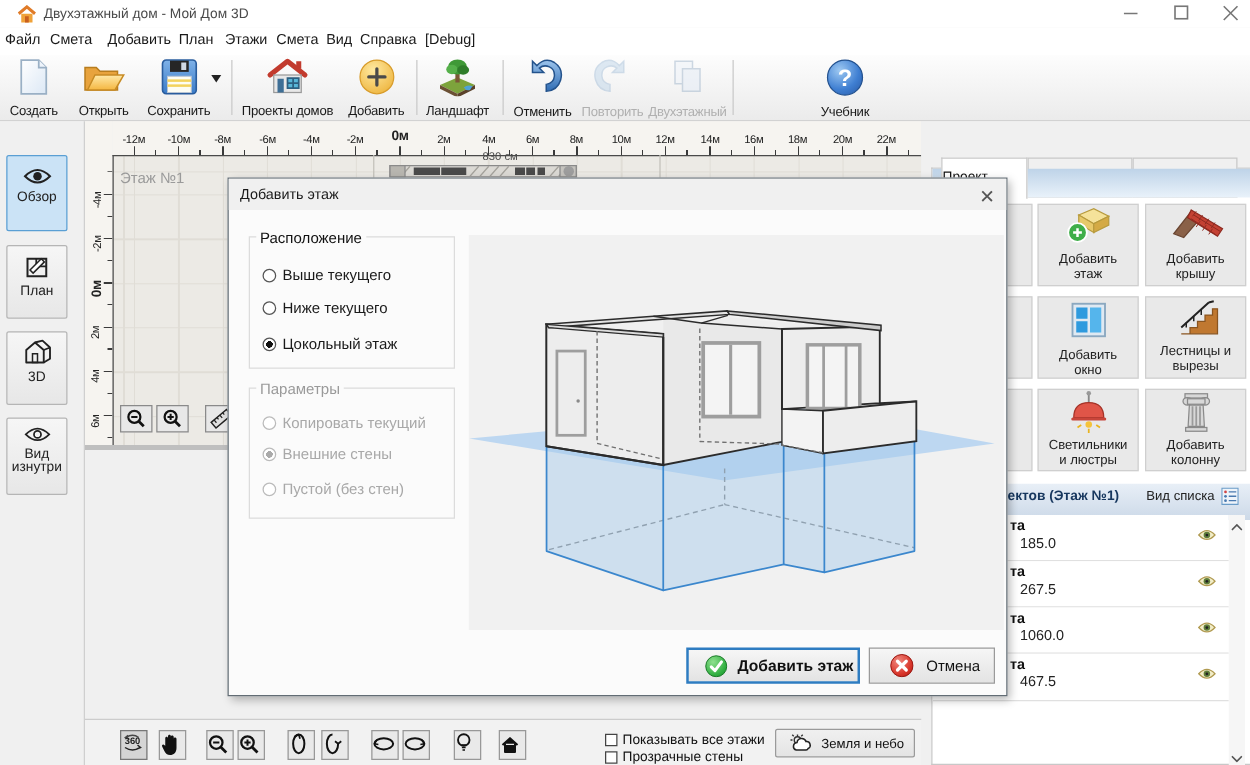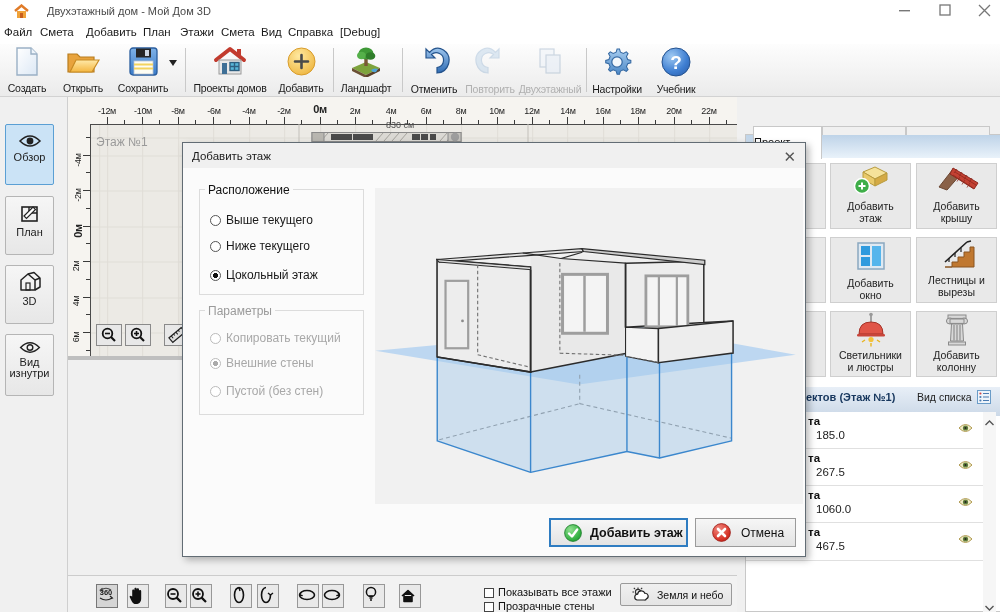--- a/index.html
+++ b/index.html
@@ -2,21 +2,21 @@
 <html><head>
 <meta charset="utf-8">
 <style>
 * { margin:0; padding:0; box-sizing:border-box; }
 html,body { width:1000px; height:612px; overflow:hidden; }
 body { font-family:"Liberation Sans", sans-serif; position:relative; background:#f0f0f0; }
 .abs { position:absolute; }
 
 
 #titlebar { position:absolute; left:0; top:0; width:1000px; height:22px; background:#ffffff; }
-#titlebar .ttl { position:absolute; left:35px; top:5px; font-size:11px; color:#4a4a4a;margin-left:12px; }
+#titlebar .ttl { position:absolute; left:35px; top:5px; font-size:11px; color:#4a4a4a; }
 .winbtn { position:absolute; top:0; width:14px; height:14px; color:#777; font-size:13px; }
 
 
 #menubar { position:absolute; left:0; top:22px; width:1000px; height:22px; background:#ffffff; font-size:11.5px; color:#1a1a1a; }
 #menubar span { position:absolute; top:4px; }
 
 
 #toolbar { position:absolute; left:0; top:44px; width:1000px; height:53px; background:linear-gradient(#fdfdfd,#ebebeb); border-bottom:1px solid #d2d2d2; }
 .tbtn { position:absolute; top:2px; text-align:center; }
 .tbtn .lbl { font-size:10.5px; letter-spacing:-0.2px; color:#1a1a1a; display:block; margin-top:1px; }
@@ -231,35 +231,20 @@
     <span class="lbl">Отменить</span>
   </div>
   <div class="tbtn dis" style="left:518px;width:64px">
     <svg width="32" height="32" viewBox="0 0 32 32" opacity="0.5">
         <rect x="6" y="3" width="14" height="18" fill="#eef3f9" stroke="#9fb4ca" stroke-width="1.2"></rect>
         <rect x="12" y="9" width="14" height="18" fill="#e4ecf6" stroke="#9fb4ca" stroke-width="1.2"></rect>
       </svg>
     <span class="lbl">Двухэтажный</span>
   </div>
   <div class="tsep" style="left:586px"></div>
-  <div class="tbtn" style="left:590px;width:54px">
-    <svg width="32" height="32" viewBox="0 0 32 32">
-        <defs>
-          <linearGradient id="gg" x1="0" y1="0" x2="0" y2="1">
-            <stop offset="0" stop-color="#a7cdf0"></stop>
-            <stop offset="1" stop-color="#4c88c6"></stop>
-          </linearGradient>
-        </defs>
-        <g fill="url(#gg)" stroke="#3468a2" stroke-width="1.1">
-          <path d="M16 2 l2.6 0 1 3.4 3.2 1.3 3.1-1.7 1.9 1.9 -1.7 3.1 1.3 3.2 3.4 1 0 2.6 -3.4 1 -1.3 3.2 1.7 3.1 -1.9 1.9 -3.1-1.7 -3.2 1.3 -1 3.4 -2.6 0 -1-3.4 -3.2-1.3 -3.1 1.7 -1.9-1.9 1.7-3.1 -1.3-3.2 -3.4-1 0-2.6 3.4-1 1.3-3.2 -1.7-3.1 1.9-1.9 3.1 1.7 3.2-1.3 z" transform="translate(1.2,1.2) scale(0.93)"></path>
-        </g>
-        <circle cx="16" cy="16" r="5.2" fill="#f4f8fc" stroke="#3468a2" stroke-width="1.2"></circle>
-      </svg>
-    <span class="lbl">Настройки</span>
-  </div>
   <div class="tbtn" style="left:650px;width:52px">
     <svg width="32" height="32" viewBox="0 0 32 32">
         <defs>
           <radialGradient id="qg" cx="0.35" cy="0.3" r="0.9">
             <stop offset="0" stop-color="#9ec9f2"></stop>
             <stop offset="0.6" stop-color="#3f7fd2"></stop>
             <stop offset="1" stop-color="#2a5ca8"></stop>
           </radialGradient>
         </defs>
         <circle cx="16" cy="16" r="14" fill="url(#qg)" stroke="#24528f" stroke-width="1"></circle>

